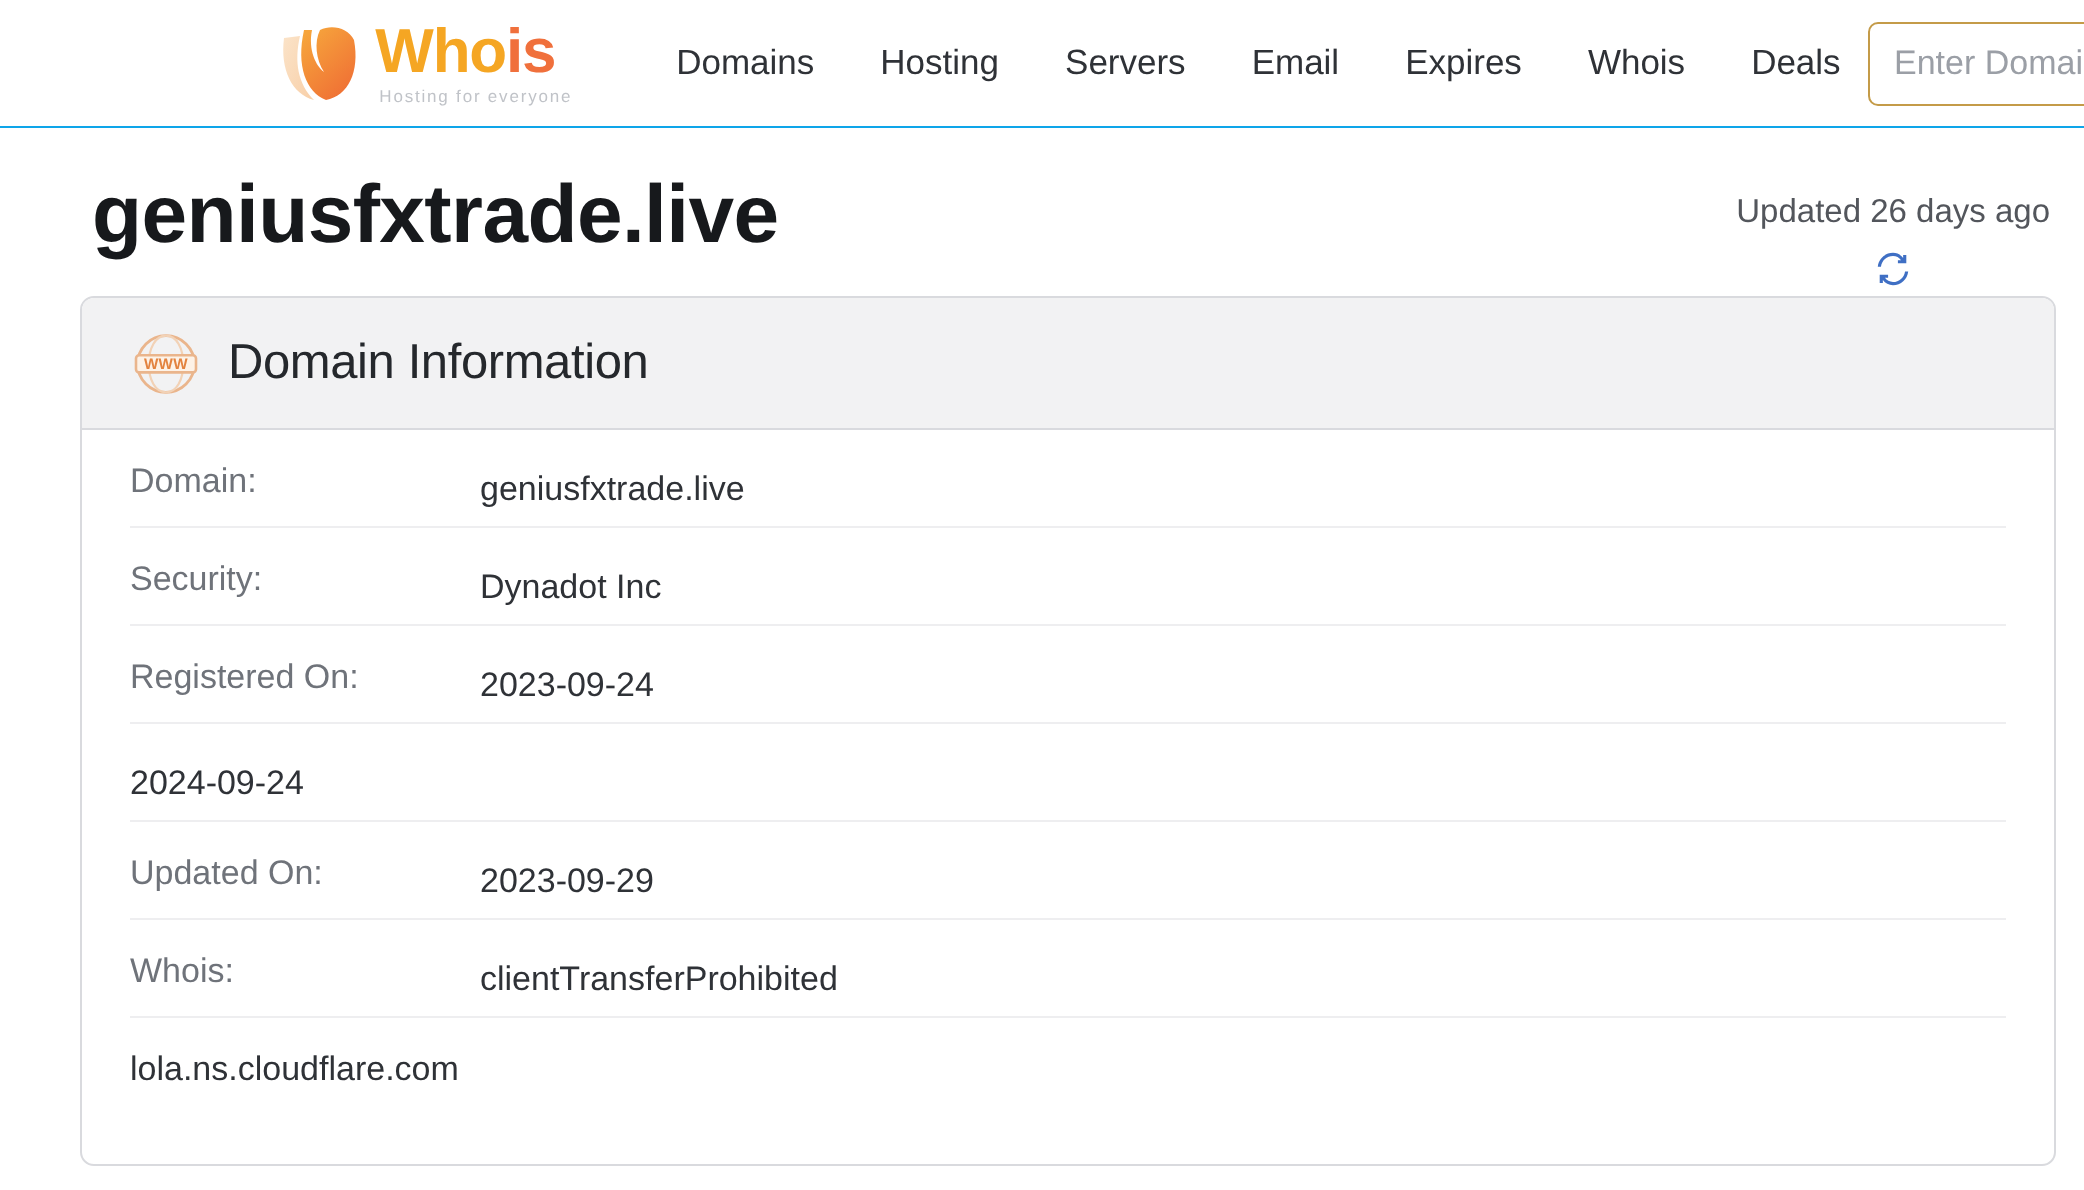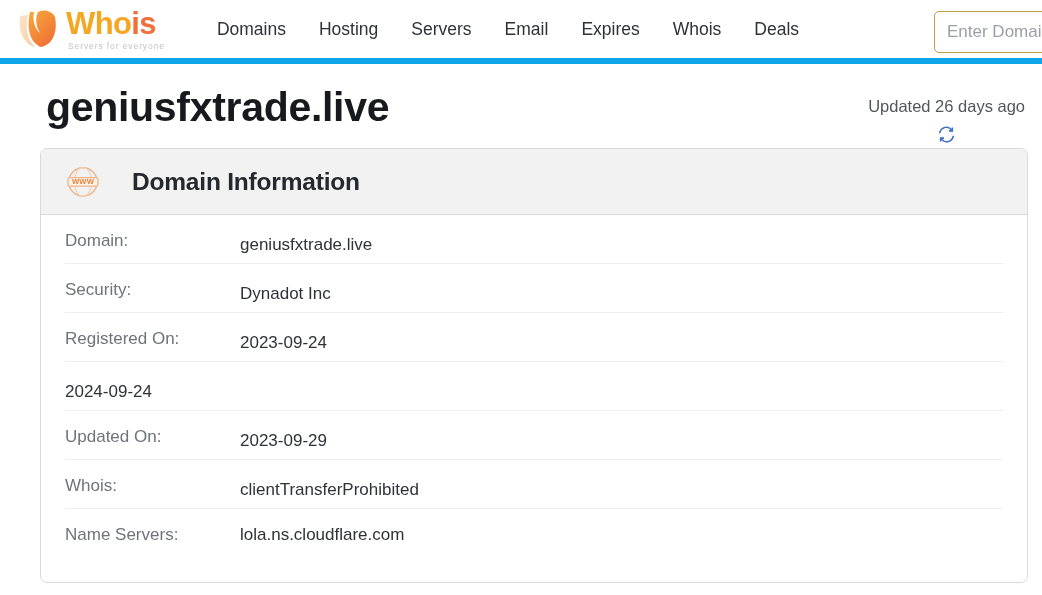--- a/index.html
+++ b/index.html
@@ -12,24 +12,25 @@
     font-family: "Liberation Sans", sans-serif;
     -webkit-font-smoothing: antialiased;
   }
 
   
   .topbar {
     position: relative;
     height: 64px;
     width: 1042px;
     background: #ffffff;
-    border-bottom: 6px solid #0ea5e9;
+    border-bottom: 1px solid #0ea5e9;
     display: flex;
     align-items: center;
     white-space: nowrap;
+    justify-content: center;
   }
 
   .brand {
     display: flex;
     align-items: center;
     margin-left: 14px;
     text-decoration: none;
     cursor: pointer;
   }
   .brand-mark {
@@ -135,27 +136,26 @@
     border-radius: 7px;
   }
   .card-header {
     display: flex;
     align-items: center;
     height: 66px;
     padding-left: 25px;
     background: #f2f2f3;
     border-bottom: 1px solid #d9dade;
     border-radius: 6px 6px 0 0;
-    gap: 18px;
   }
   .www-icon { width: 34px; height: 34px; flex: 0 0 34px; }
   .card-title {
     margin-left: 14px;
     font-size: 24.5px;
-    font-weight: bold;
+    font-weight: normal;
     color: #25282c;
     letter-spacing: -0.2px;
   }
 
   .card-body { padding: 0 24px; }
 
   .row {
     display: flex;
     align-items: flex-start;
     height: 49px;
@@ -194,21 +194,21 @@
         <linearGradient id="lgB" x1="0.2" y1="0" x2="0.9" y2="1">
           <stop offset="0" stop-color="#f6a53c"></stop>
             <stop offset="1" stop-color="#ef6b34"></stop>
         </linearGradient>
       </defs>
       <path d="M6 10 C4 26 10 38 21 41 C13 33 11 22 14 9 Z" fill="url(#lgA)"></path>
       <path d="M16 6 C12 24 17 37 27 41 C38 39 44 27 41 11 C38 5 30 3 24 6 C21 12 22 21 26 27 C22 24 18 16 20 6 Z" fill="url(#lgB)"></path>
     </svg>
     <div class="brand-text">
       <div class="brand-word"><span class="w1">Who</span><span class="w2">is</span></div>
-      <div class="brand-tag">Servers for everyone</div>
+      <div class="brand-tag">Hosting for everyone</div>
     </div>
   </div>
 
   <nav class="nav">
     <a class="nav-item">Domains</a>
     <a class="nav-item">Hosting</a>
     <a class="nav-item">Servers</a>
     <a class="nav-item">Email</a>
     <a class="nav-item">Expires</a>
     <a class="nav-item">Whois</a>
@@ -268,20 +268,19 @@
       <div class="row-label">Updated On:</div>
       <div class="row-value">2023-09-29</div>
     </div>
 
     <div class="row">
       <div class="row-label">Whois:</div>
       <div class="row-value">clientTransferProhibited</div>
     </div>
 
     <div class="row tall">
-      <div class="row-label">Name Servers:</div>
       <div class="row-value">
         <span class="ns-line">lola.ns.cloudflare.com</span>
       </div>
     </div>
 
   </div>
 </div>
 
 </body></html>

